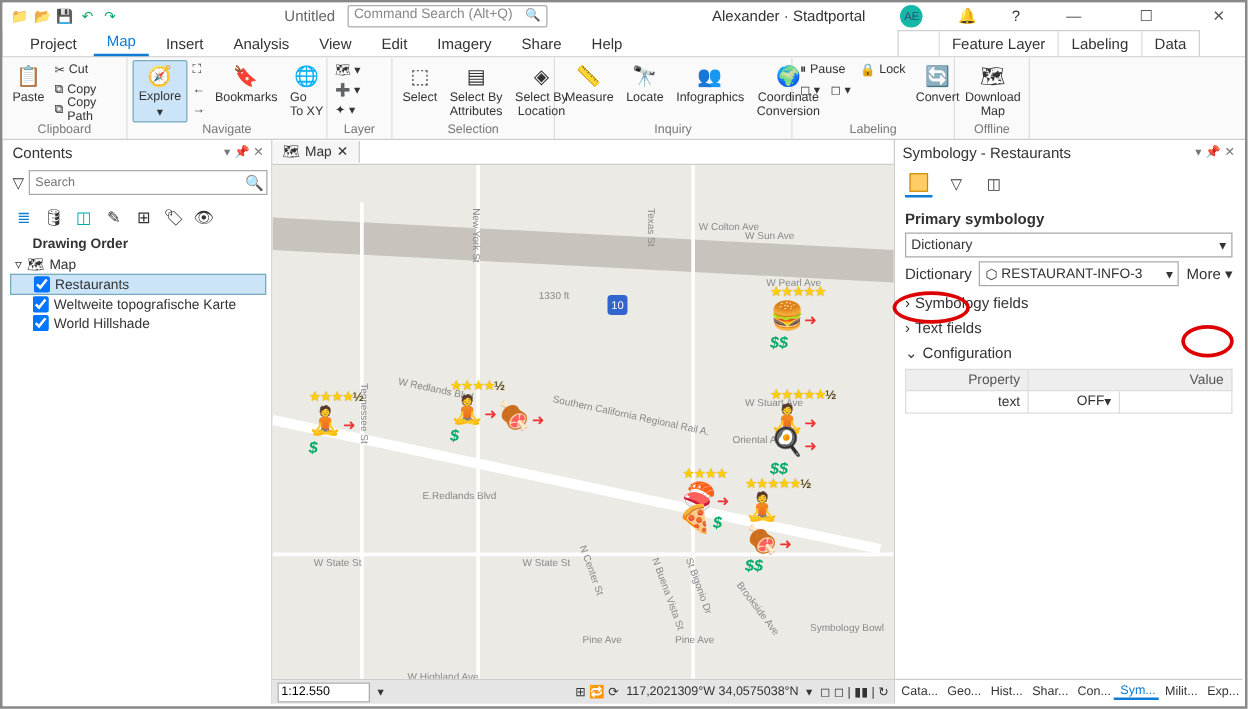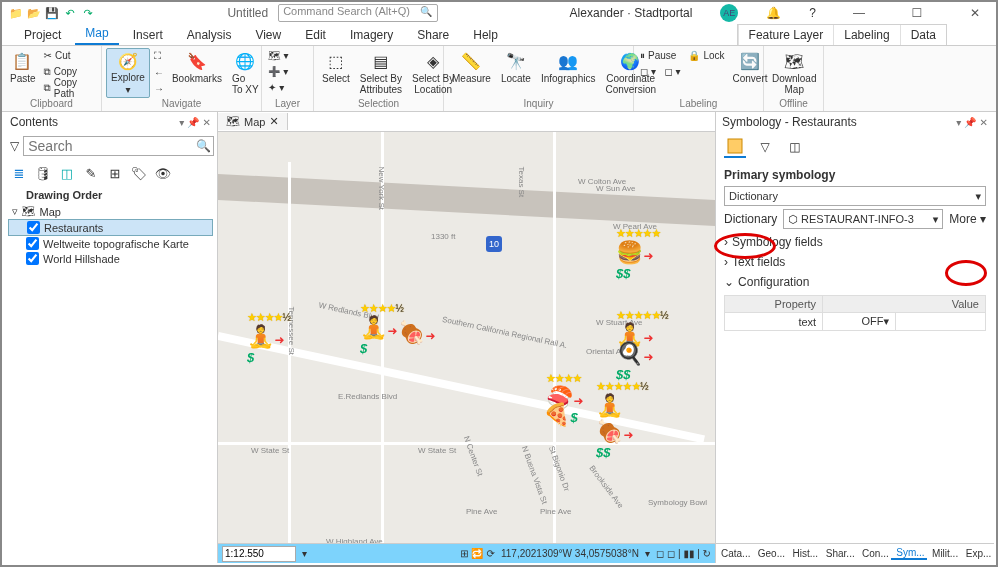--- a/index.html
+++ b/index.html
@@ -14,21 +14,21 @@
 .cmd-search { width: 160px; height: 18px; border: 1px solid #aaa; border-radius: 2px; font-size: 11px; padding: 0 18px 0 4px; color: #888; position: relative; }
 .cmd-search::before { content: "🔍"; position: absolute; right: 4px; top: 1px; font-size: 10px; }
 .title-right { display: flex; align-items: center; gap: 28px; }
 .user-badge { width: 18px; height: 18px; border-radius: 50%; background: #14b8a6; font-size: 9px; display: flex; align-items: center; justify-content: center; color: #447; }
 .win-btn { width: 30px; height: 20px; display: flex; align-items: center; justify-content: center; color: #555; }
 
 
 .tabs { height: 22px; border-bottom: 1px solid #ccc; display: flex; align-items: end; padding-left: 12px; gap: 4px; }
 .tab { padding: 3px 10px; font-size: 12px; color: #333; }
 .tab.active { border-bottom: 2px solid #0e7bd4; color: #0e7bd4; }
-.ctx-tabs { margin-left: auto; margin-right: 49px; display: flex; border: 1px solid #d0d0d0; border-bottom: none; }
+.ctx-tabs { margin-left: auto; margin-right: 36px; display: flex; border: 1px solid #d0d0d0; border-bottom: none; padding-left: 32px; }
 .ctx-tabs .tab { border-left: 1px solid #e0e0e0; }
 
 
 .ribbon { height: 66px; border-bottom: 1px solid #ccc; display: flex; background: #fafafa; }
 .rgroup { border-right: 1px solid #ddd; display: flex; flex-direction: column; padding: 0 4px; }
 .rgroup-body { flex: 1; display: flex; align-items: flex-start; padding-top: 2px; gap: 2px; }
 .rgroup-label { height: 13px; font-size: 10px; color: #777; text-align: center; }
 .rbtn { display: flex; flex-direction: column; align-items: center; justify-content: flex-start; gap: 1px; padding: 2px 4px; font-size: 10px; height: 50px; }
 .rbtn .ricon { width: 22px; height: 22px; display: flex; align-items: center; justify-content: center; font-size: 16px; }
 .rbtn-sm { display: flex; align-items: center; gap: 3px; font-size: 10px; height: 15px; padding: 0 2px; }
@@ -36,21 +36,21 @@
 .explore { background: #cce4f7; border: 1px solid #7ab; border-radius: 2px; }
 
 
 .main { position: absolute; top: 110px; bottom: 2px; left: 2px; right: 2px; display: flex; }
 
 
 .contents { width: 214px; border-right: 1px solid #ccc; display: flex; flex-direction: column; background: #fff; }
 .panel-hdr { height: 20px; display: flex; align-items: center; padding: 0 6px; font-size: 12px; gap: 4px; }
 .panel-hdr-icons { margin-left: auto; display: flex; gap: 3px; font-size: 10px; color: #777; }
 .search-row { display: flex; padding: 4px 6px; gap: 4px; align-items: center; }
-.search-row input { flex: 1; height: 20px; border: 1px solid #aaa; padding: 0 4px; font-size: 14px; }
+.search-row input { flex: 1; height: 20px; border: 1px solid #aaa; padding: 0 4px; font-size: 10px; }
 .toc-toolbar { display: flex; gap: 6px; padding: 4px 6px; }
 .toc-toolbar span { width: 18px; height: 18px; font-size: 13px; display: flex; align-items: center; justify-content: center; }
 .toc-body { flex: 1; overflow: auto; padding: 0 4px; font-size: 11px; }
 .toc-h { font-weight: 600; margin: 3px 18px; }
 .toc-item { display: flex; align-items: center; gap: 4px; padding: 1px 0 1px 18px; }
 .toc-item.map { padding-left: 4px; }
 .toc-item.sel { background: #cce4f7; border: 1px solid #7ab; }
 
 
 .map-area { flex: 1; display: flex; flex-direction: column; border-right: 1px solid #ccc; }
@@ -60,21 +60,21 @@
 .road { position: absolute; background: #fff; }
 .hwy { position: absolute; background: #c8c3bc; }
 .street { position: absolute; font-size: 8px; color: #888; white-space: nowrap; }
 .poi { position: absolute; width: 48px; }
 .stars { color: #ffce00; font-size: 11px; letter-spacing: -1px; text-shadow: 0 0 1px #b80; white-space: nowrap; }
 .half { font-size: 10px; color: #333; }
 .poi-ico { font-size: 22px; color: #000; }
 .arrow { color: #e33; font-size: 12px; }
 .dollar { color: #0a6; font-weight: bold; font-size: 13px; font-style: italic; }
 
-.status { height: 20px; border-top: 1px solid #ccc; display: flex; align-items: center; font-size: 10px; padding: 0 4px; gap: 6px; background: #7dd3fc; }
+.status { height: 20px; border-top: 1px solid #ccc; display: flex; align-items: center; font-size: 10px; padding: 0 4px; gap: 6px; background: #e5e5e5; }
 .scale-input { width: 74px; height: 16px; border: 1px solid #aaa; font-size: 10px; padding: 0 2px; }
 
 
 .symb { width: 278px; display: flex; flex-direction: column; background: #fff; }
 .symb-tabs { display: flex; gap: 8px; padding: 4px 8px; }
 .symb-tab { width: 22px; height: 22px; display: flex; align-items: center; justify-content: center; }
 .symb-tab.active { border-bottom: 2px solid #0e7bd4; }
 .symb-body { flex: 1; padding: 2px 8px; overflow: visible; position: relative; }
 .symb-h { font-size: 12px; font-weight: 600; margin: 4px 0; }
 .sel-row { display: flex; align-items: center; gap: 6px; margin: 3px 0; }
@@ -313,21 +313,21 @@
     </div>
     <div class="map-canvas">
 
       <div class="hwy" style="left:0;top:55px;width:100%;height:26px;transform:skewY(3deg)"></div>
       <div class="road" style="left:0;top:200px;width:100%;height:8px;transform:rotate(12deg);transform-origin:left"></div>
       <div class="road" style="left:0;top:310px;width:100%;height:3px"></div>
       <div class="road" style="left:163px;top:0;width:3px;height:100%"></div>
       <div class="road" style="left:335px;top:0;width:3px;height:100%"></div>
       <div class="road" style="left:70px;top:30px;width:3px;height:400px"></div>
 
-      <div class="street" style="left:360px;top:45px">W Colton Ave</div>
+      <div class="street" style="left:341px;top:45px">W Colton Ave</div>
       <div class="street" style="left:378px;top:52px">W Sun Ave</div>
       <div class="street" style="left:395px;top:90px">W Pearl Ave</div>
       <div class="street" style="left:213px;top:100px">1330 ft</div>
       <div class="street" style="left:223px;top:196px;transform:rotate(12deg)">Southern California Regional Rail A.</div>
       <div class="street" style="left:100px;top:175px;transform:rotate(12deg)">W Redlands Blvd</div>
       <div class="street" style="left:378px;top:186px">W Stuart Ave</div>
       <div class="street" style="left:368px;top:215px">Oriental Ave</div>
       <div class="street" style="left:120px;top:260px">E.Redlands Blvd</div>
       <div class="street" style="left:33px;top:314px">W State St</div>
       <div class="street" style="left:200px;top:314px">W State St</div>

